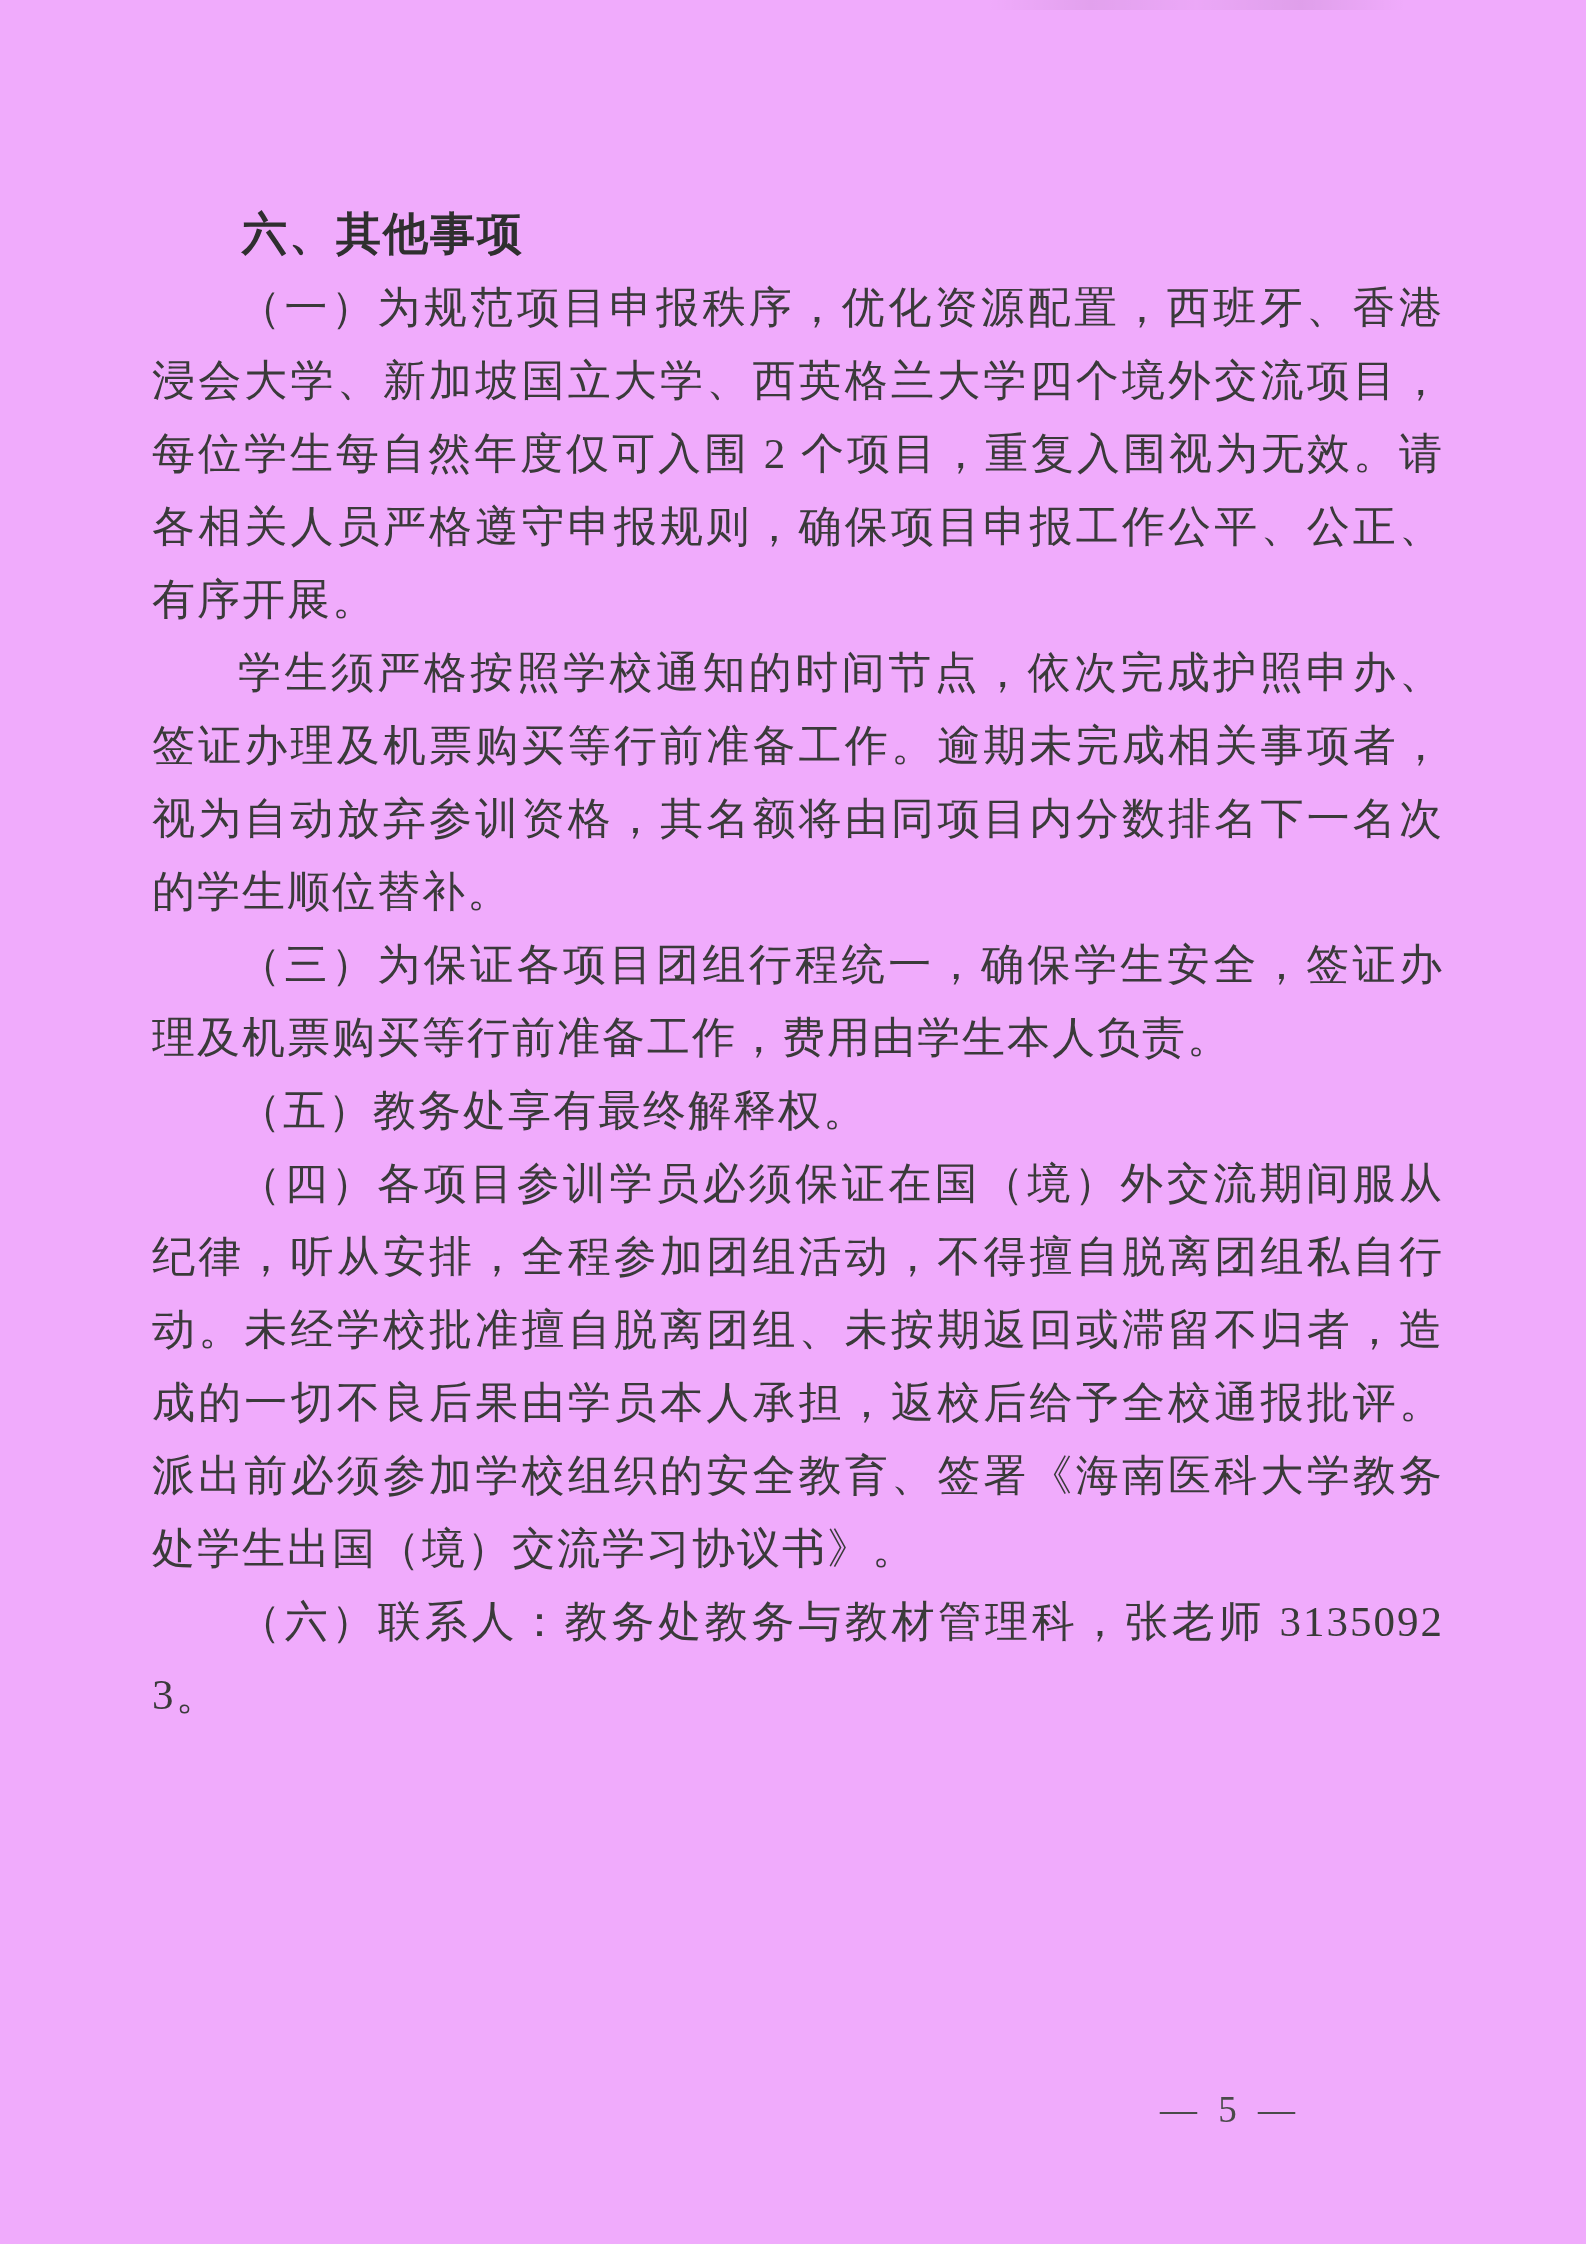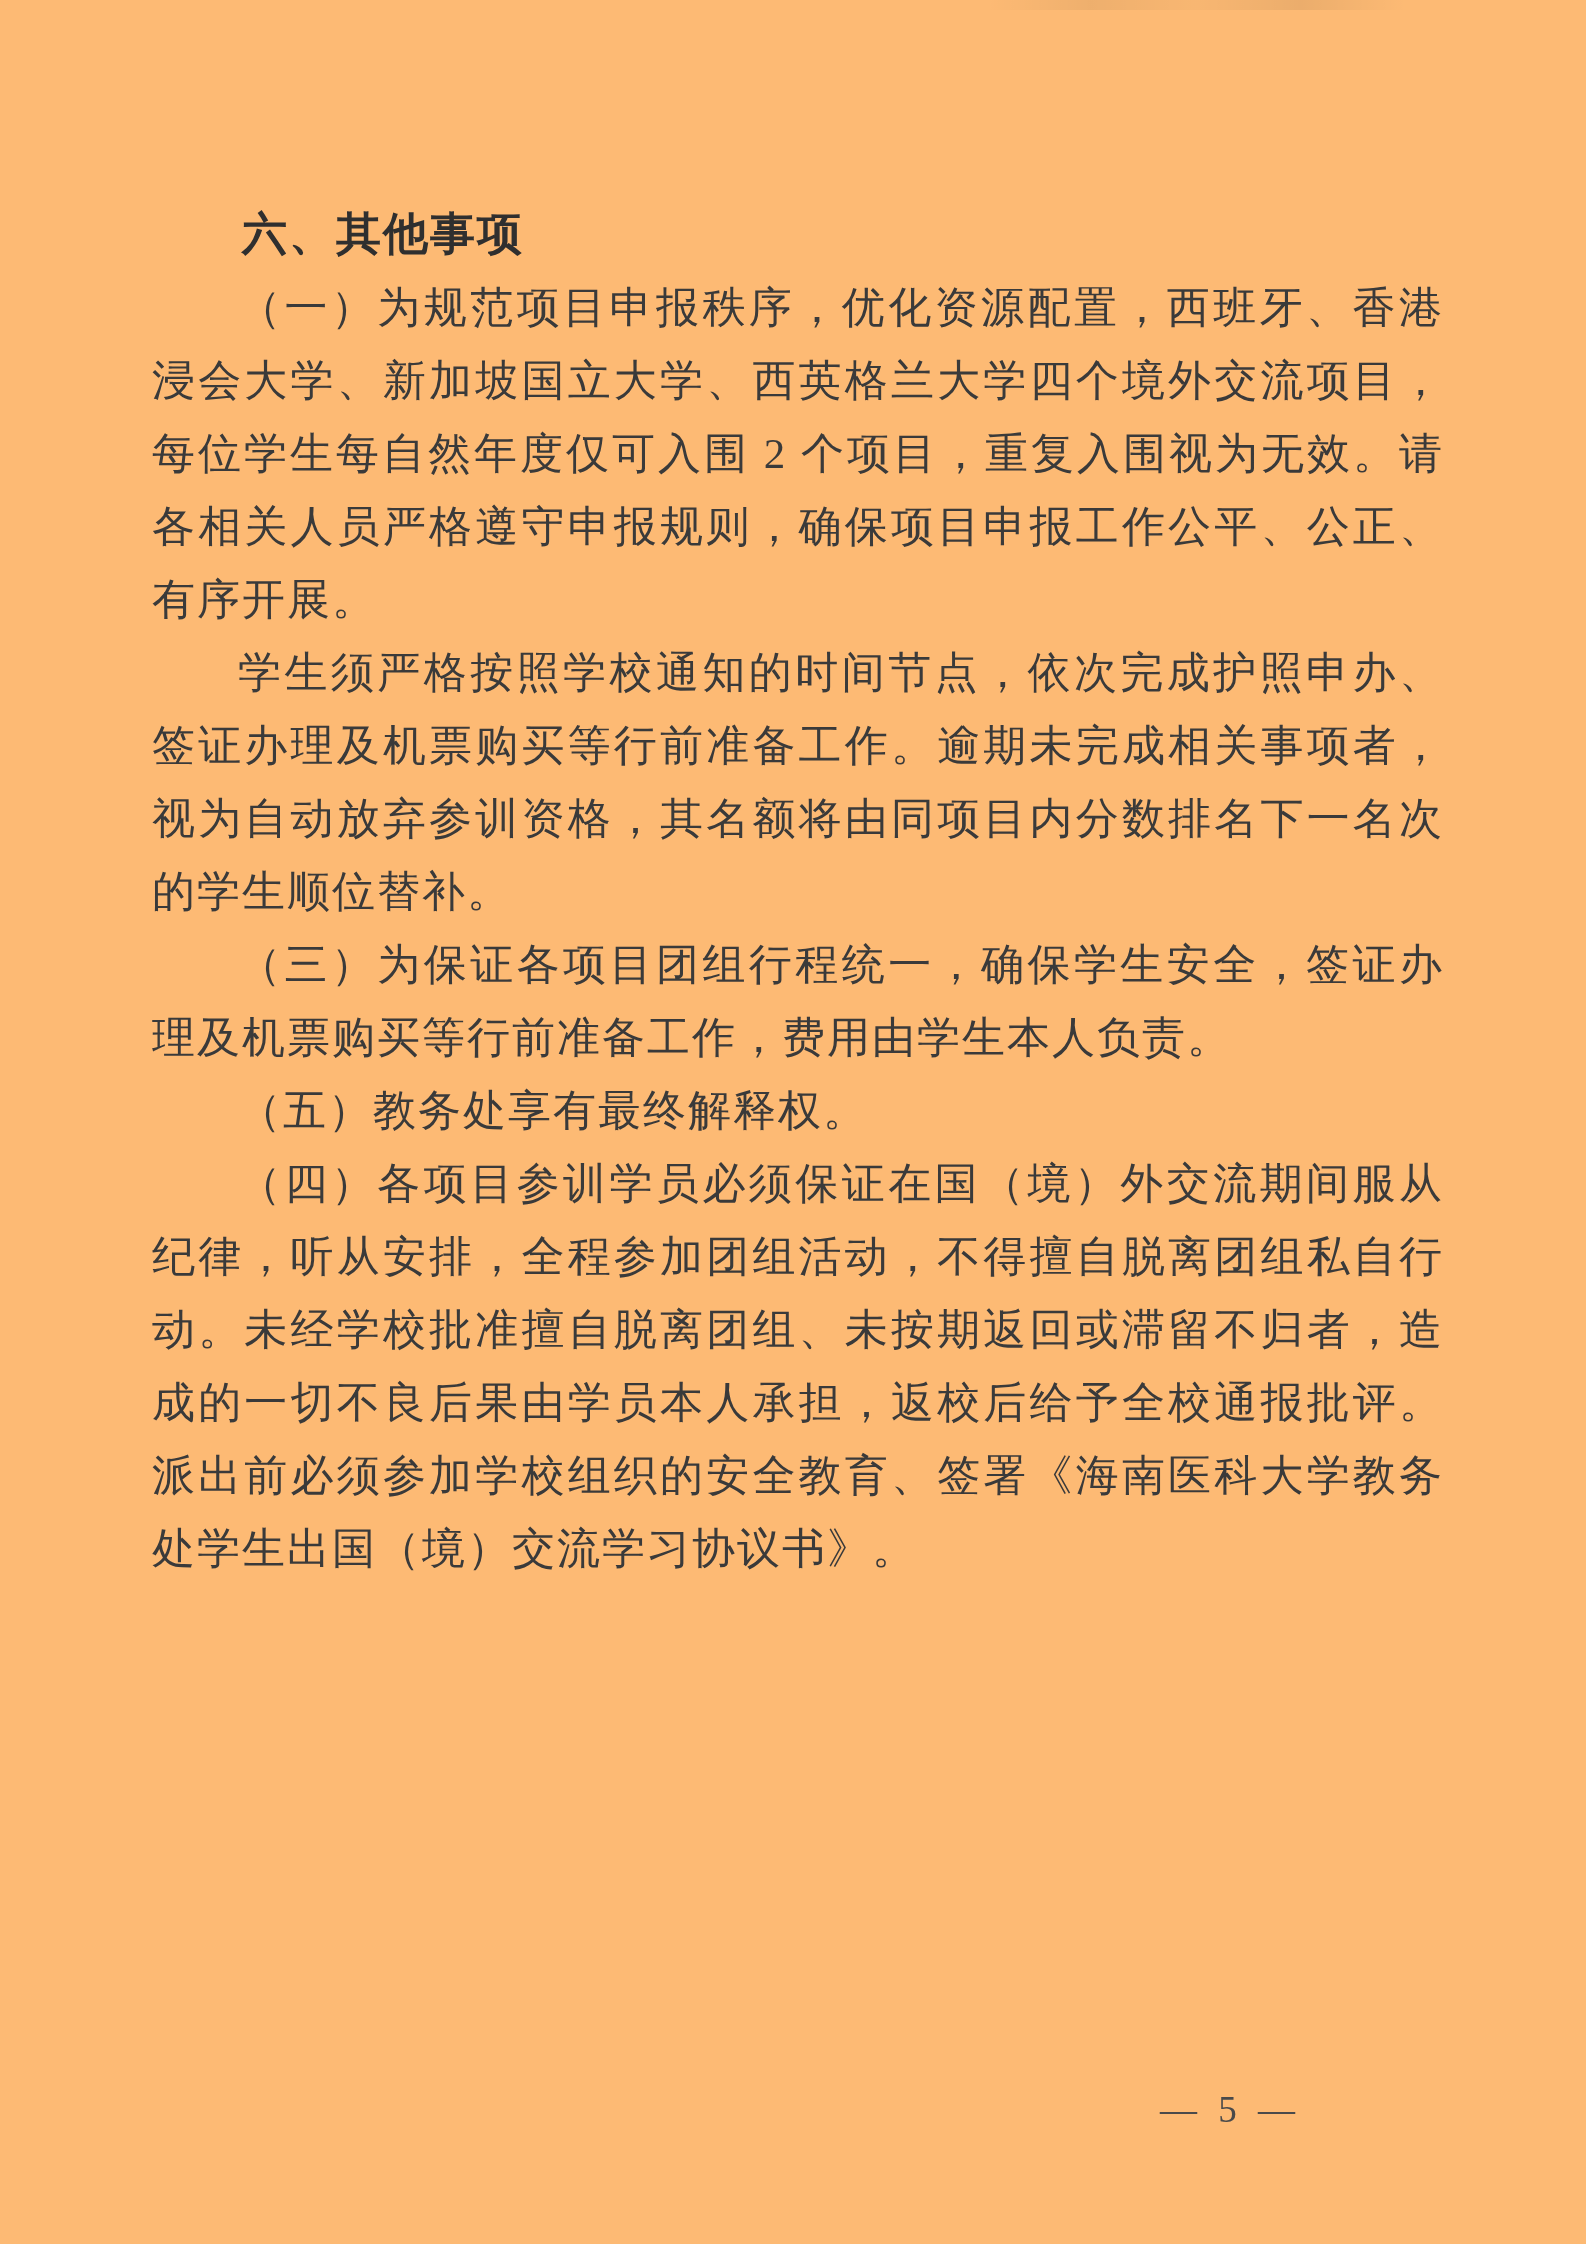--- a/index.html
+++ b/index.html
@@ -4,21 +4,21 @@
 <style>
   html, body {
     margin: 0;
     padding: 0;
     background: #ffffff;
   }
   .page {
     position: relative;
     width: 1586px;
     height: 2244px;
-    background: #fdba74;
+    background: #f0abfc;
     overflow: hidden;
     font-family: "Liberation Serif", "DejaVu Serif", serif;
     color: #3a3a3a;
   }
   
   .scan-artifact-top {
     position: absolute;
     top: 0;
     right: 180px;
     width: 420px;
@@ -78,16 +78,17 @@
 
 
     <p class="para">学生须严格按照学校通知的时间节点，依次完成护照申办、签证办理及机票购买等行前准备工作。逾期未完成相关事项者，视为自动放弃参训资格，其名额将由同项目内分数排名下一名次的学生顺位替补。</p>
 
     <p class="para">（三）为保证各项目团组行程统一，确保学生安全，签证办理及机票购买等行前准备工作，费用由学生本人负责。</p>
 
     <p class="para">（五）教务处享有最终解释权。</p>
 
     <p class="para">（四）各项目参训学员必须保证在国（境）外交流期间服从纪律，听从安排，全程参加团组活动，不得擅自脱离团组私自行动。未经学校批准擅自脱离团组、未按期返回或滞留不归者，造成的一切不良后果由学员本人承担，返校后给予全校通报批评。派出前必须参加学校组织的安全教育、签署《海南医科大学教务处学生出国（境）交流学习协议书》。</p>
 
+    <p class="para">（六）联系人：教务处教务与教材管理科，张老师 31350923。</p>
   </div>
 
   <div class="page-number">— 5 —</div>
 </div>
 
 </body></html>

